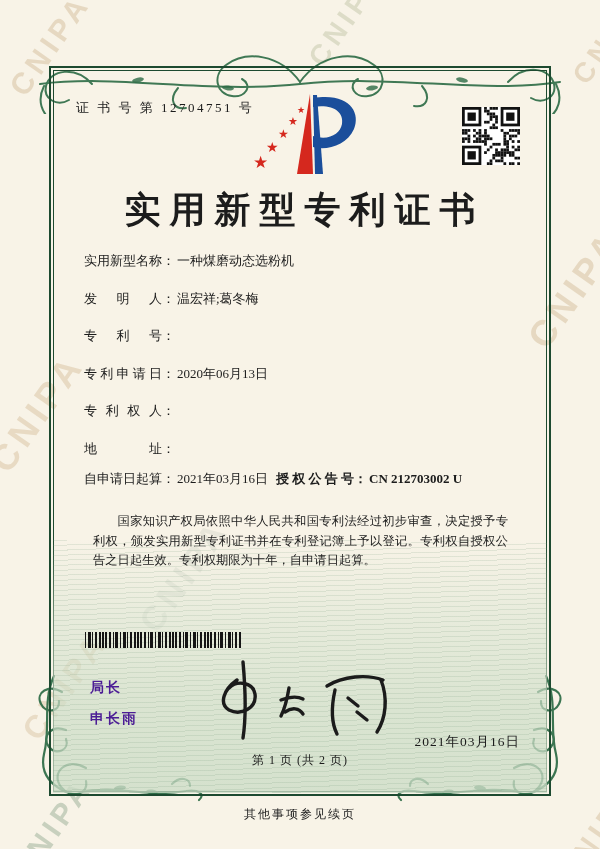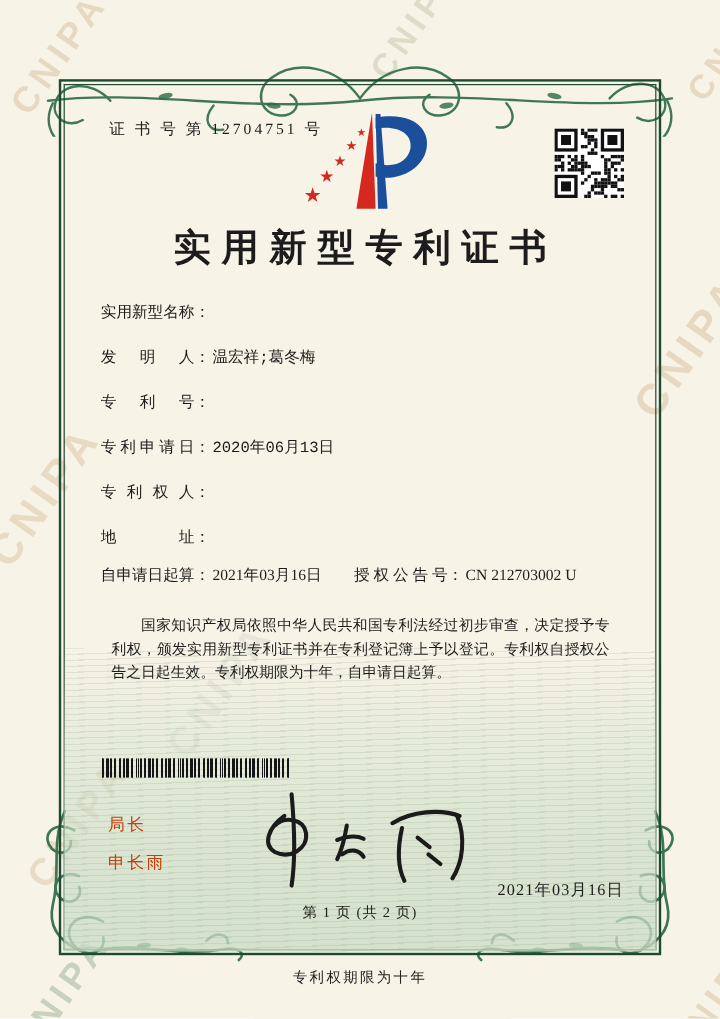--- a/index.html
+++ b/index.html
@@ -20,50 +20,50 @@
   }
   .frame::before{
     content:"";position:absolute;inset:2px;border:1px solid #1d4a30;
   }
   .waves{
     position:absolute;left:53px;top:540px;width:494px;height:253px;
     background-image:
       repeating-linear-gradient(178deg, rgba(110,150,118,0.16) 0 1px, rgba(0,0,0,0) 1px 5px),
       linear-gradient(180deg, rgba(214,228,210,0) 0%, rgba(212,226,206,0.45) 30%, rgba(206,222,200,0.7) 65%, rgba(203,220,198,0.78) 100%);
   }
-  .cert-no{position:absolute;left:91px;top:99px;font-size:13px;letter-spacing:2.5px;}
+  .cert-no{position:absolute;left:76px;top:99px;font-size:13px;letter-spacing:2.5px;}
   .logo{position:absolute;left:251px;top:92px;width:112px;height:88px;}
   .qr{position:absolute;left:462px;top:107px;width:58px;height:58px;}
   .title{
     position:absolute;left:0;top:186px;width:100%;text-align:center;
-    font-size:31px;font-weight:bold;letter-spacing:9px;text-indent:9px;
+    font-size:36px;font-weight:bold;letter-spacing:9px;text-indent:9px;
   }
   .fields{position:absolute;left:84px;top:250px;width:450px;}
-  .frow{display:flex;align-items:center;line-height:22px;font-size:13px;margin-bottom:15.5px;font-family:Liberation Mono, monospace;}
+  .frow{display:flex;align-items:center;line-height:22px;font-size:13px;margin-bottom:15.5px;}
   .flabel{display:inline-block;width:78px;text-align:justify;text-align-last:justify;}
   .colon{display:inline-block;}
   .fvalue{display:inline-block;margin-left:2px;white-space:nowrap;}
   .grant-row{position:absolute;left:84px;top:468px;display:flex;font-size:13px;line-height:22px;}
   .grant-group{display:flex;}
-  .grant-group.second{margin-left:27px;}
+  .grant-group.second{margin-left:8px;font-weight:bold;}
   .paras{
     position:absolute;left:77px;top:496px;width:447px;
     font-size:12.3px;line-height:19.5px;text-align:justify;
   }
   .paras p{margin:16px;text-indent:2em;}
   .barcode{
     position:absolute;left:85px;top:632px;width:156px;height:16px;
     background-image:
       repeating-linear-gradient(90deg,#151515 0 1.5px,rgba(0,0,0,0) 1.5px 3.5px),
       repeating-linear-gradient(90deg,#151515 0 1px,rgba(0,0,0,0) 1px 5px);
   }
   .signer{
     position:absolute;left:90px;top:679px;
     font-family:"Liberation Sans","DejaVu Sans",sans-serif;
-    font-size:14px;letter-spacing:2px;color:#c2410c;
+    font-size:14px;letter-spacing:2px;color:#4c1d95;font-weight:bold;
   }
   .signer .name{margin-top:13px;}
   .sig{position:absolute;left:185px;top:650px;width:210px;height:92px;}
   .issue-date{position:absolute;left:360px;top:733px;width:160px;text-align:right;font-size:13.5px;letter-spacing:1px;}
   .page-ind{position:absolute;left:0;top:752px;width:100%;text-align:center;font-size:12px;letter-spacing:1px;}
   .foot-note{position:absolute;left:0;top:806px;width:100%;text-align:center;font-size:12px;letter-spacing:2px;color:#222;}
   .orn{position:absolute;pointer-events:none;}
 </style>
 </head>
 <body>
@@ -276,20 +276,21 @@
       <rect x="2.761904761904762" y="41.42857142857143" width="13.80952380952381" height="13.80952380952381" fill="#ffffff"></rect>
       <rect x="5.523809523809524" y="44.19047619047619" width="8.285714285714285" height="8.285714285714285" fill="#111111"></rect>
     </svg>
 
   <div class="title">实用新型专利证书</div>
 
   <div class="fields">
     <div class="frow">
       <span class="flabel">实用新型名称</span>
         <span class="colon">：</span>
+      <span class="fvalue">一种煤磨动态选粉机</span>
     </div>
     <div class="frow">
       <span class="flabel">发明人</span>
         <span class="colon">：</span>
       <span class="fvalue">温宏祥;葛冬梅</span>
     </div>
     <div class="frow">
       <span class="flabel">专利号</span>
         <span class="colon">：</span>
     </div>
@@ -344,15 +345,15 @@
       <path d="M196,30 C203,48 201,68 192,82"></path>
       <path d="M163,48 l10,8"></path>
       <path d="M172,62 l10,8"></path>
     </g>
   </svg>
 
   <div class="issue-date">2021年03月16日</div>
 
   <div class="page-ind">第 1 页 (共 2 页)</div>
 
-  <div class="foot-note">专利权期限为十年</div>
+  <div class="foot-note">其他事项参见续页</div>
 
 </div>
 
 </body></html>

